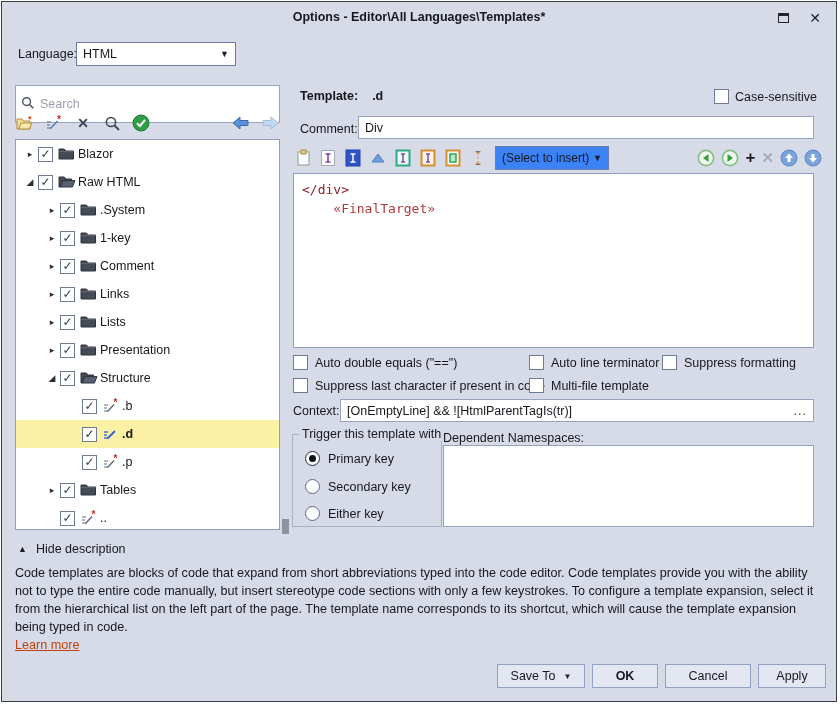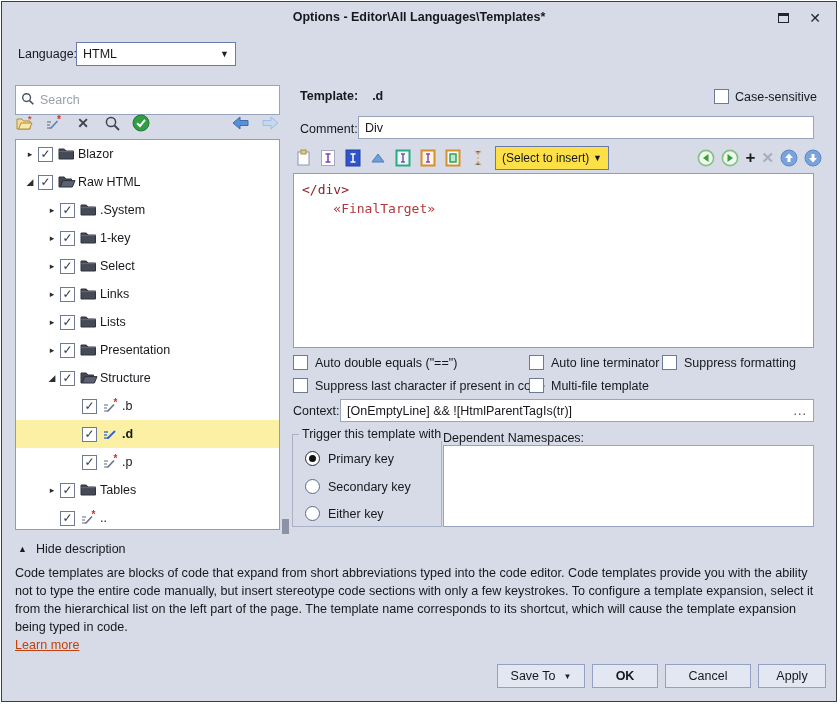--- a/index.html
+++ b/index.html
@@ -15,21 +15,21 @@
   .restore .box { display:inline-block; width:11px; height:10px; border:1px solid #22242a; border-top:3px solid #22242a; margin-top:5px; }
   .close { right:10px; font-size:14px; color:#22242a; }
 
   
   .lang-label { position:absolute; left:16px; top:45px; }
   .combo { position:absolute; background:#fff; border:1px solid #6b7aa6; display:flex; align-items:center; padding:0 6px; }
   .lang-combo { left:74px; top:40px; width:160px; height:24px; }
   .combo .caret { margin-left:auto; font-size:9px; color:#222; }
 
   
-  .search-box { position:absolute; left:13px; top:83px; width:265px; height:30px; background:#fff;
+  .search-box { position:absolute; left:13px; top:83px; width:265px; height:38px; background:#fff;
                 border:1px solid #98a3bd; display:flex; align-items:center; padding:0 5px; }
   .search-box .ph { color:#9aa0ab; margin-left:5px; }
   .tool-row { position:absolute; left:13px; top:108px; width:265px; height:26px; display:flex; align-items:center; gap:9px; }
   .tool-row .spacer { flex:1; }
   .ticon { width:20px; height:20px; display:flex; align-items:center; justify-content:center; }
   .x-glyph { font-size:14px; font-weight:bold; color:#3e4450; }
 
   
   .tree-box { position:absolute; left:13px; top:137px; width:265px; height:391px; background:#fff; border:1px solid #8f9cc0; overflow:hidden; }
   .tree-row { height:28px; display:flex; align-items:center; }
@@ -46,21 +46,21 @@
   
   .tpl-header { position:absolute; left:298px; top:87px; font-weight:bold; }
   .tpl-name { margin-left:14px; }
   .case-box { position:absolute; left:712px; top:87px; display:flex; align-items:center; gap:6px; }
   .cmt-label { position:absolute; left:298px; top:120px; }
   .field { position:absolute; background:#fff; border:1px solid #98a3bd; display:flex; align-items:center; padding:0 6px; }
   .cmt-input { left:356px; top:114px; width:456px; height:23px; }
 
   .ed-toolbar { position:absolute; left:291px; top:143px; width:530px; height:26px; display:flex; align-items:center; gap:5px; }
   .icon20 { width:20px; height:20px; display:flex; align-items:center; justify-content:center; }
-  .ins-combo { position:relative; width:114px; height:24px; background:#fde047; border:1px solid #6b7aa6;
+  .ins-combo { position:relative; width:114px; height:24px; background:#3b82f6; border:1px solid #6b7aa6;
                display:flex; align-items:center; padding:0 6px; margin-left:2px; font-size:12px; }
   .ed-toolbar .right-group { margin-left:auto; display:flex; align-items:center; gap:4px; }
   .plus-glyph { font-size:17px; font-weight:bold; color:#1c1c1c; margin:0 1px; }
   .times-glyph { font-size:15px; font-weight:bold; color:#a7aebb; margin:0 1px; }
 
   .editor { position:absolute; left:291px; top:171px; width:521px; height:175px; background:#fff; border:1px solid #8f9cc0;
             font-family:"DejaVu Sans Mono","Liberation Mono",monospace; font-size:13px; padding:6px 8px; }
   .code-line { white-space:pre; line-height:19px; }
   .seg-tag { color:var(--tag,#8b2126); }
   .seg-field { color:var(--field,#b2383b); }
@@ -201,21 +201,21 @@
           </svg></span>
         <span class="tree-label">1-key</span>
       </div>
       <div class="tree-row" style="padding-left: 28px;">
         <span class="expander">▸</span>
         <span class="cb">✓</span>
         <span class="tree-icon"><svg width="17" height="15" viewBox="0 0 17 15">
             <path d="M1 13 L1 3 L6.3 3 L7.8 5 L15.5 5 L15.5 13 Z" fill="#454a57" stroke="#2e323c"></path>
             <line x1="1" y1="5.6" x2="15.5" y2="5.6" stroke="#6a7080" stroke-width="0.8"></line>
           </svg></span>
-        <span class="tree-label">Select</span>
+        <span class="tree-label">Comment</span>
       </div>
       <div class="tree-row" style="padding-left: 28px;">
         <span class="expander">▸</span>
         <span class="cb">✓</span>
         <span class="tree-icon"><svg width="17" height="15" viewBox="0 0 17 15">
             <path d="M1 13 L1 3 L6.3 3 L7.8 5 L15.5 5 L15.5 13 Z" fill="#454a57" stroke="#2e323c"></path>
             <line x1="1" y1="5.6" x2="15.5" y2="5.6" stroke="#6a7080" stroke-width="0.8"></line>
           </svg></span>
         <span class="tree-label">Links</span>
       </div>

